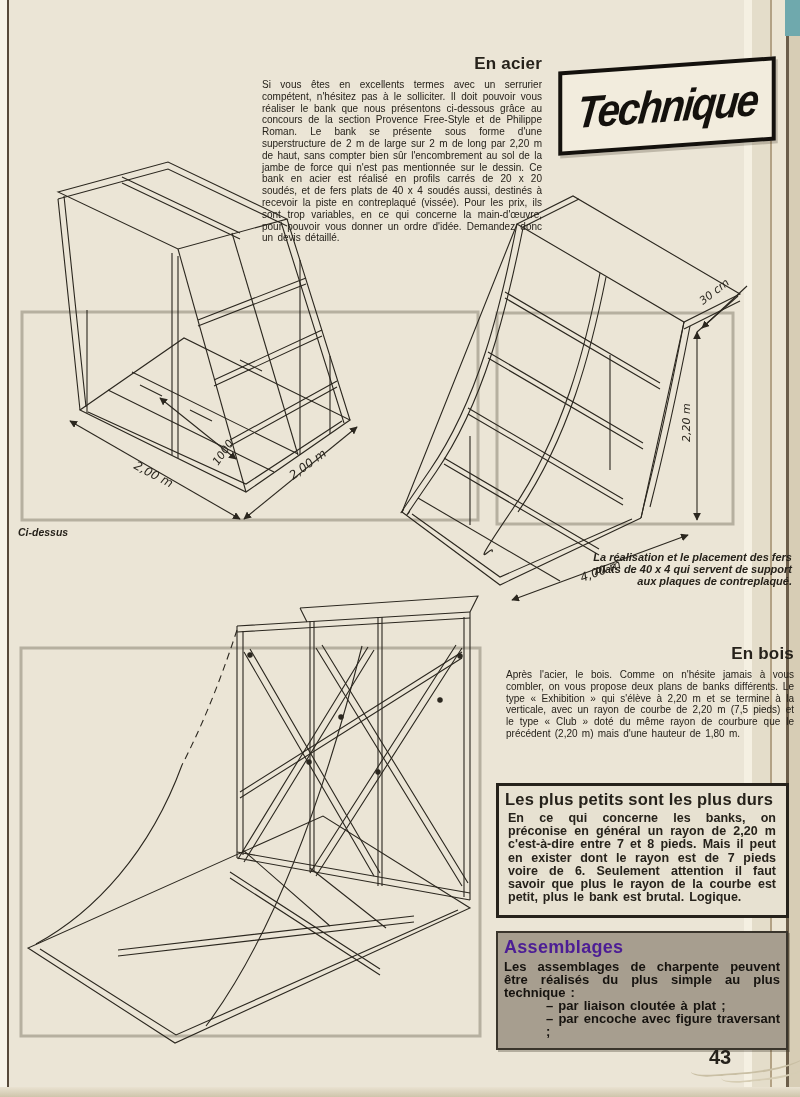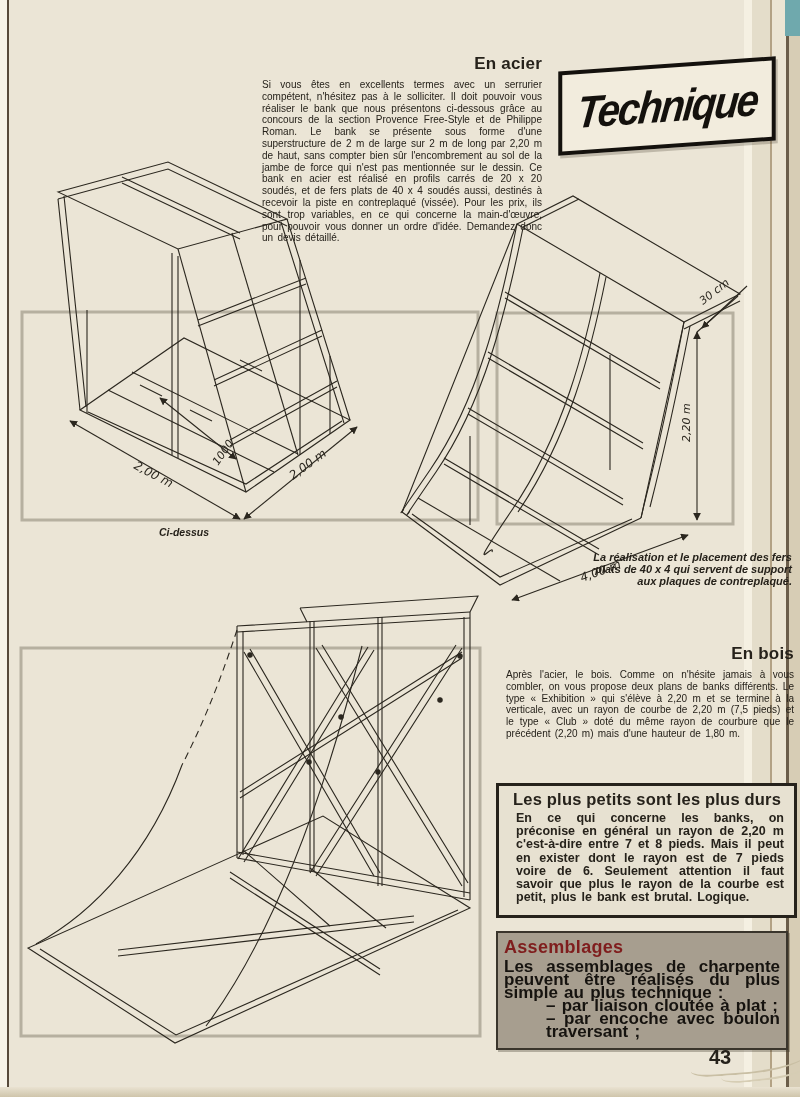--- a/index.html
+++ b/index.html
@@ -34,33 +34,33 @@
   .col-acier{left:262px;top:55px;width:280px;}
   .col-bois{left:506px;top:645px;width:288px;}
   .hd{display:flex;align-items:flex-end;margin:0 0 5px 0;flex-direction:column;}
   .hd b{font-size:17px;line-height:17px;white-space:nowrap;letter-spacing:.2px;}
   .hd .rule{flex:1;height:4px;background:#8d8678;margin:0 0 2px 9px;}
   .body{font-size:10px;line-height:11.8px;word-spacing:1.5px;margin:0;}
 
   
   .cap-left{position:absolute;left:18px;top:527px;width:332px;
             font-size:10.5px;line-height:11.5px;font-weight:bold;font-style:italic;}
-  .cap-left .lead{display:block;text-align:center;}
+  .cap-left .lead{display:block;}
   .cap-right{position:absolute;left:592px;top:551px;width:200px;text-align:right;
             font-size:11px;line-height:12px;font-weight:bold;font-style:italic;}
 
   
   .box-durs{position:absolute;left:496px;top:783px;width:274px;background:#e7e1d1;
-            border:3px solid #26221b;padding:4px 7px 8px 14px;}
+            border:3px solid #26221b;padding:4px 7px 8px 6px;}
   .box-durs h3{margin:0 0 4px 0;font-size:16.5px;line-height:18px;letter-spacing:.2px;}
   .box-durs p{margin:3px;font-size:12.5px;line-height:13.2px;font-weight:bold;text-align:justify;word-spacing:1.5px;}
   .box-asm{position:absolute;left:496px;top:931px;width:276px;background:#a79e8f;
             border:2px solid #3a352c;padding:4px 6px 10px 6px;box-shadow:2px 2px 0 rgba(50,42,30,.3);}
-  .box-asm h3{margin:0 0 3px 0;font-size:18px;line-height:20px;color:#7f1d1d;letter-spacing:.3px;}
-  .box-asm p{margin:0;font-size:17px;line-height:13px;font-weight:bold;text-align:justify;word-spacing:1.5px;color:#16130f;}
+  .box-asm h3{margin:0 0 3px 0;font-size:18px;line-height:20px;color:#4c1d95;letter-spacing:.3px;}
+  .box-asm p{margin:0;font-size:13px;line-height:13px;font-weight:bold;text-align:justify;word-spacing:1.5px;color:#16130f;}
   .box-asm .item{display:block;margin-left:42px;}
 
   .pagenum{position:absolute;left:700px;top:1046px;width:40px;text-align:center;
            font-size:20px;font-weight:bold;}
 
   .art{position:absolute;left:0;top:0;pointer-events:none;}
   svg text{font-family:"DejaVu Sans", sans-serif;font-style:italic;fill:#2b271f;}
 </style>
 </head>
 <body>
@@ -205,19 +205,19 @@
 
   <div class="box-durs">
     <h3>Les plus petits sont les plus durs</h3>
     <p>En ce qui concerne les banks, on préconise en général un rayon de 2,20 m c'est-à-dire entre 7 et 8 pieds. Mais il peut en exister dont le rayon est de 7 pieds voire de 6. Seulement attention il faut savoir que plus le rayon de la courbe est petit, plus le bank est brutal. Logique.</p>
   </div>
 
   <div class="box-asm">
     <h3>Assemblages</h3>
     <p><span>Les assemblages de charpente peuvent être réalisés du plus simple au plus technique :</span>
       <span class="item">– par liaison cloutée à plat ;</span>
-      <span class="item">– par encoche avec boulon traversant ;</span>
+      <span class="item">– par encoche avec figure traversant ;</span>
     </p>
   </div>
 
   <div class="pagenum">43</div>
 
 </div>
 
 </body></html>

